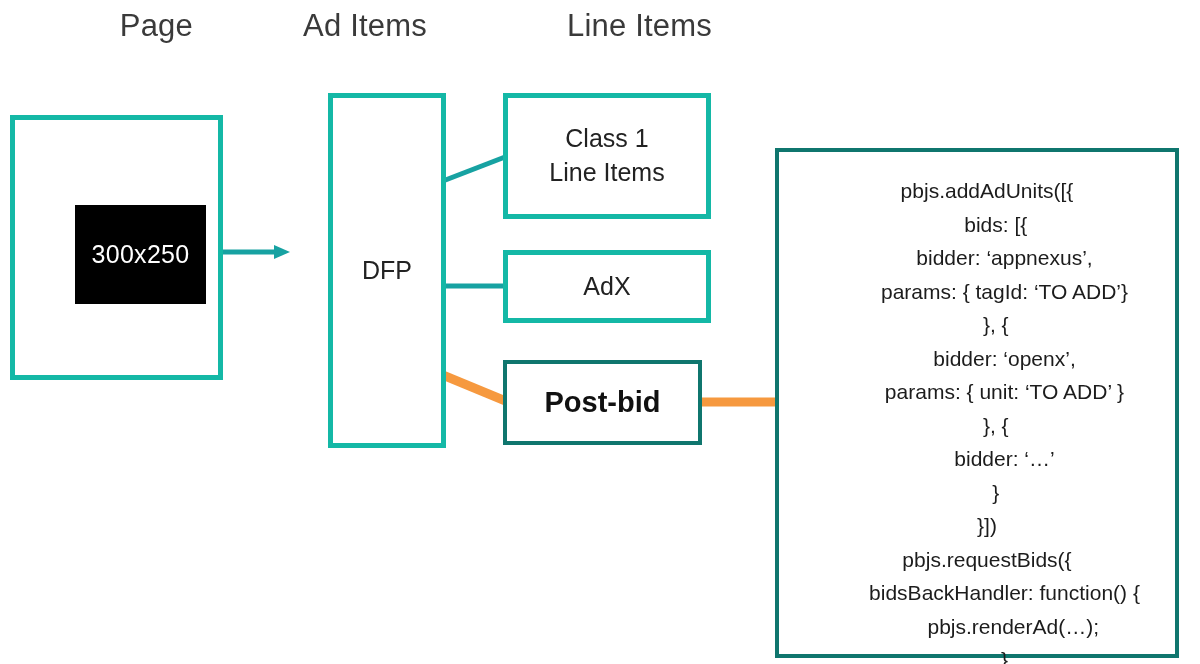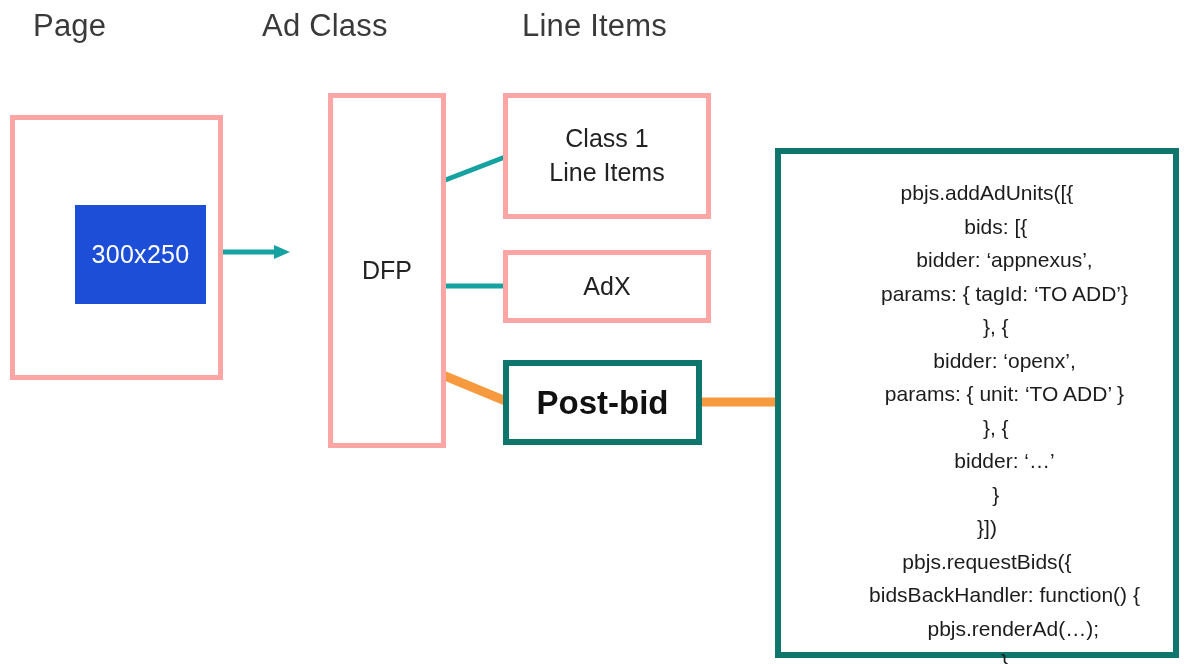--- a/index.html
+++ b/index.html
@@ -21,21 +21,21 @@
     width: 1200px;
     height: 664px;
   }
 
   
   .col-header {
     position: absolute;
     font-size: 31px;
     color: #3a3a3a;
     font-weight: 400;
-    text-align: left;
+    text-align: right;
     white-space: nowrap;
     letter-spacing: 0.2px;
   }
   #hdr-page      { left: 33px;  top: 8px; width: 160px; }
   #hdr-adserver  { left: 262px; top: 8px; width: 165px; }
   #hdr-lineitems { left: 522px; top: 8px; width: 190px; }
   #hdr-creatives { left: 818px; top: 8px; width: 190px; }
 
   
   #connectors {
@@ -49,33 +49,33 @@
   
   .box {
     position: absolute;
     box-sizing: border-box;
     background: #ffffff;
     display: flex;
     align-items: center;
     justify-content: center;
     text-align: center;
   }
-  .box-teal   { border: 5px solid #fca5a5; }
-  .box-orange { border: 6px solid #0f766e; }
+  .box-teal   { border: 5px solid #14b8a6; }
+  .box-orange { border: 4px solid #0f766e; }
 
   #box-page {
     left: 10px; top: 115px;
     width: 213px; height: 265px;
     display: block;
   }
   #box-adslot {
     position: absolute;
     left: 60px; top: 85px;
     width: 131px; height: 99px;
-    background: #1d4ed8;
+    background: #000000;
     color: #ffffff;
     font-size: 25px;
     display: flex;
     align-items: center;
     justify-content: center;
     letter-spacing: 0.3px;
   }
   #box-dfp {
     left: 288px; top: 93px;
     width: 118px; height: 355px;
@@ -92,21 +92,21 @@
   }
   #box-adx {
     left: 503px; top: 250px;
     width: 208px; height: 73px;
     font-size: 25px;
     color: #222222;
   }
   #box-postbid {
     left: 503px; top: 360px;
     width: 199px; height: 85px;
-    font-size: 33px;
+    font-size: 29px;
     font-weight: bold;
     color: #111111;
   }
   #box-code {
     left: 775px; top: 148px;
     width: 404px; height: 510px;
     display: block;
     padding: 22px 0 0 0;
   }
 
@@ -121,21 +121,21 @@
   }
   .code-line { white-space: pre; }
   .code-line b { font-weight: normal; }
 </style>
 </head>
 <body>
 
 <div id="canvas">
 
   <div class="col-header" id="hdr-page">Page</div>
-  <div class="col-header" id="hdr-adserver">Ad Class</div>
+  <div class="col-header" id="hdr-adserver">Ad Items</div>
   <div class="col-header" id="hdr-lineitems">Line Items</div>
 
   <svg id="connectors" viewBox="0 0 1200 664" xmlns="http://www.w3.org/2000/svg">
 
     <g>
       <line x1="191" y1="252" x2="280" y2="252" stroke="#17a2a2" stroke-width="5"></line>
       <polygon points="290,252 274,245 274,259" fill="#17a2a2"></polygon>
     </g>
 
     <line x1="404" y1="196" x2="505" y2="157" stroke="#17a2a2" stroke-width="5"></line>

